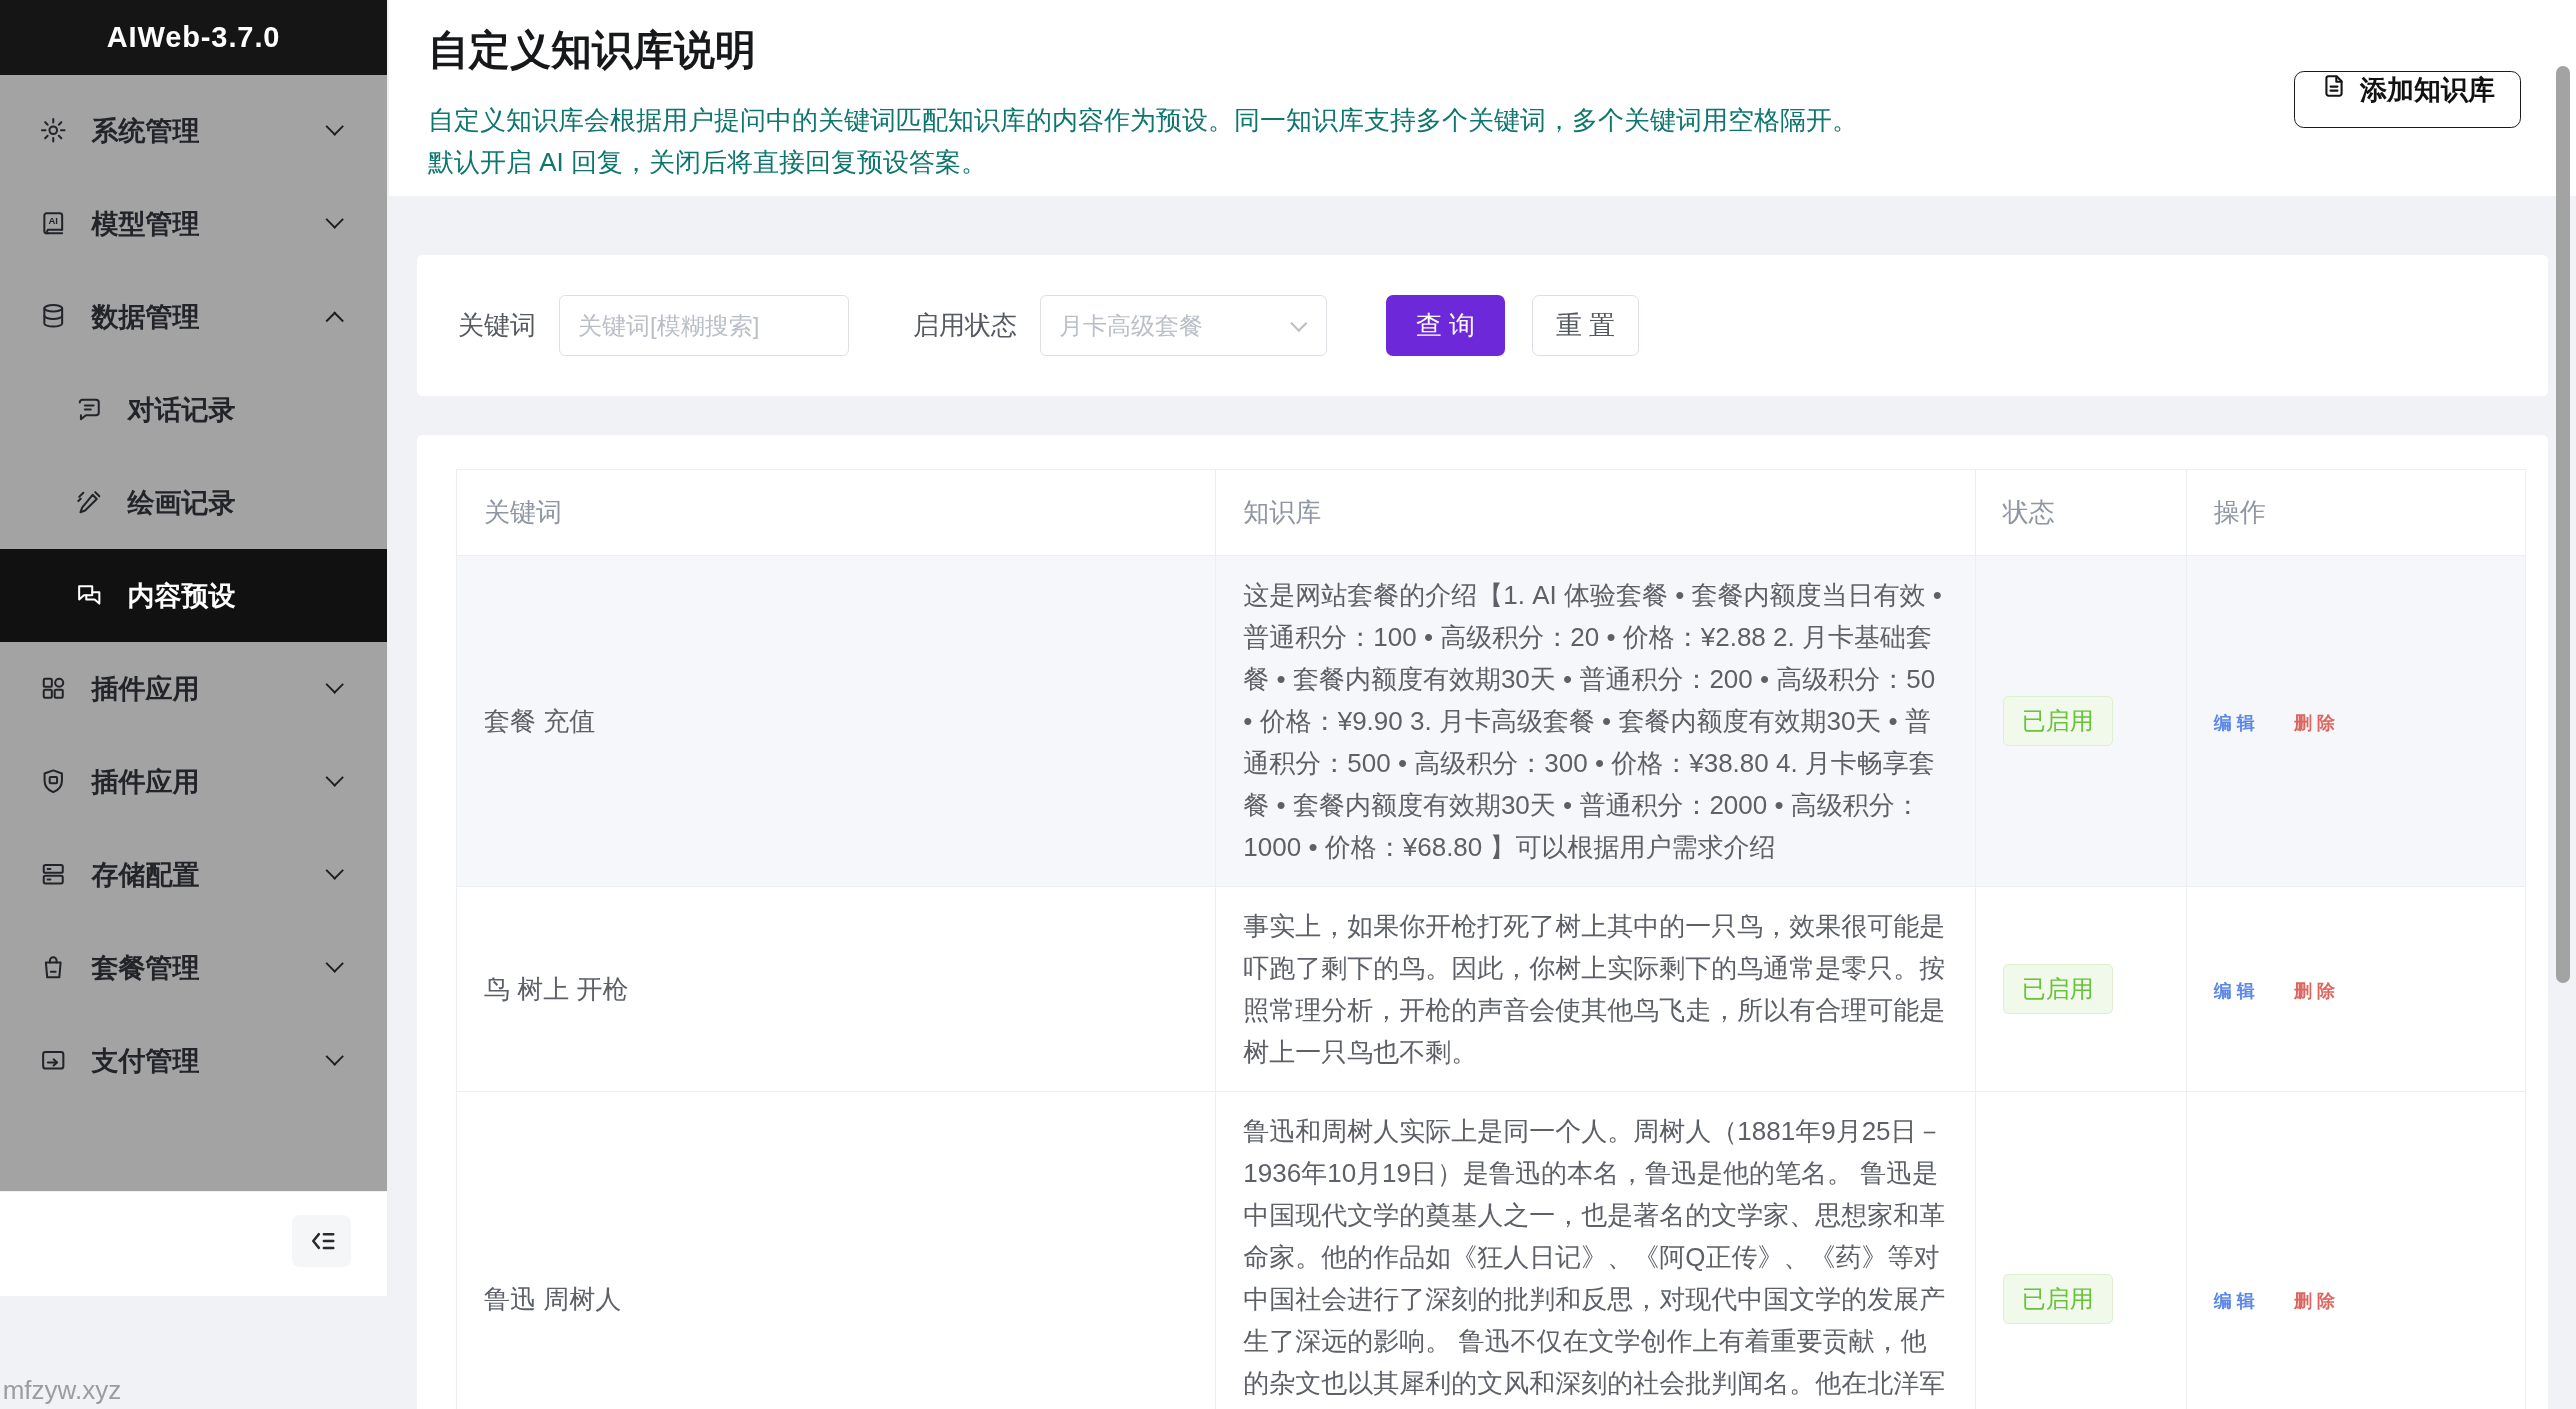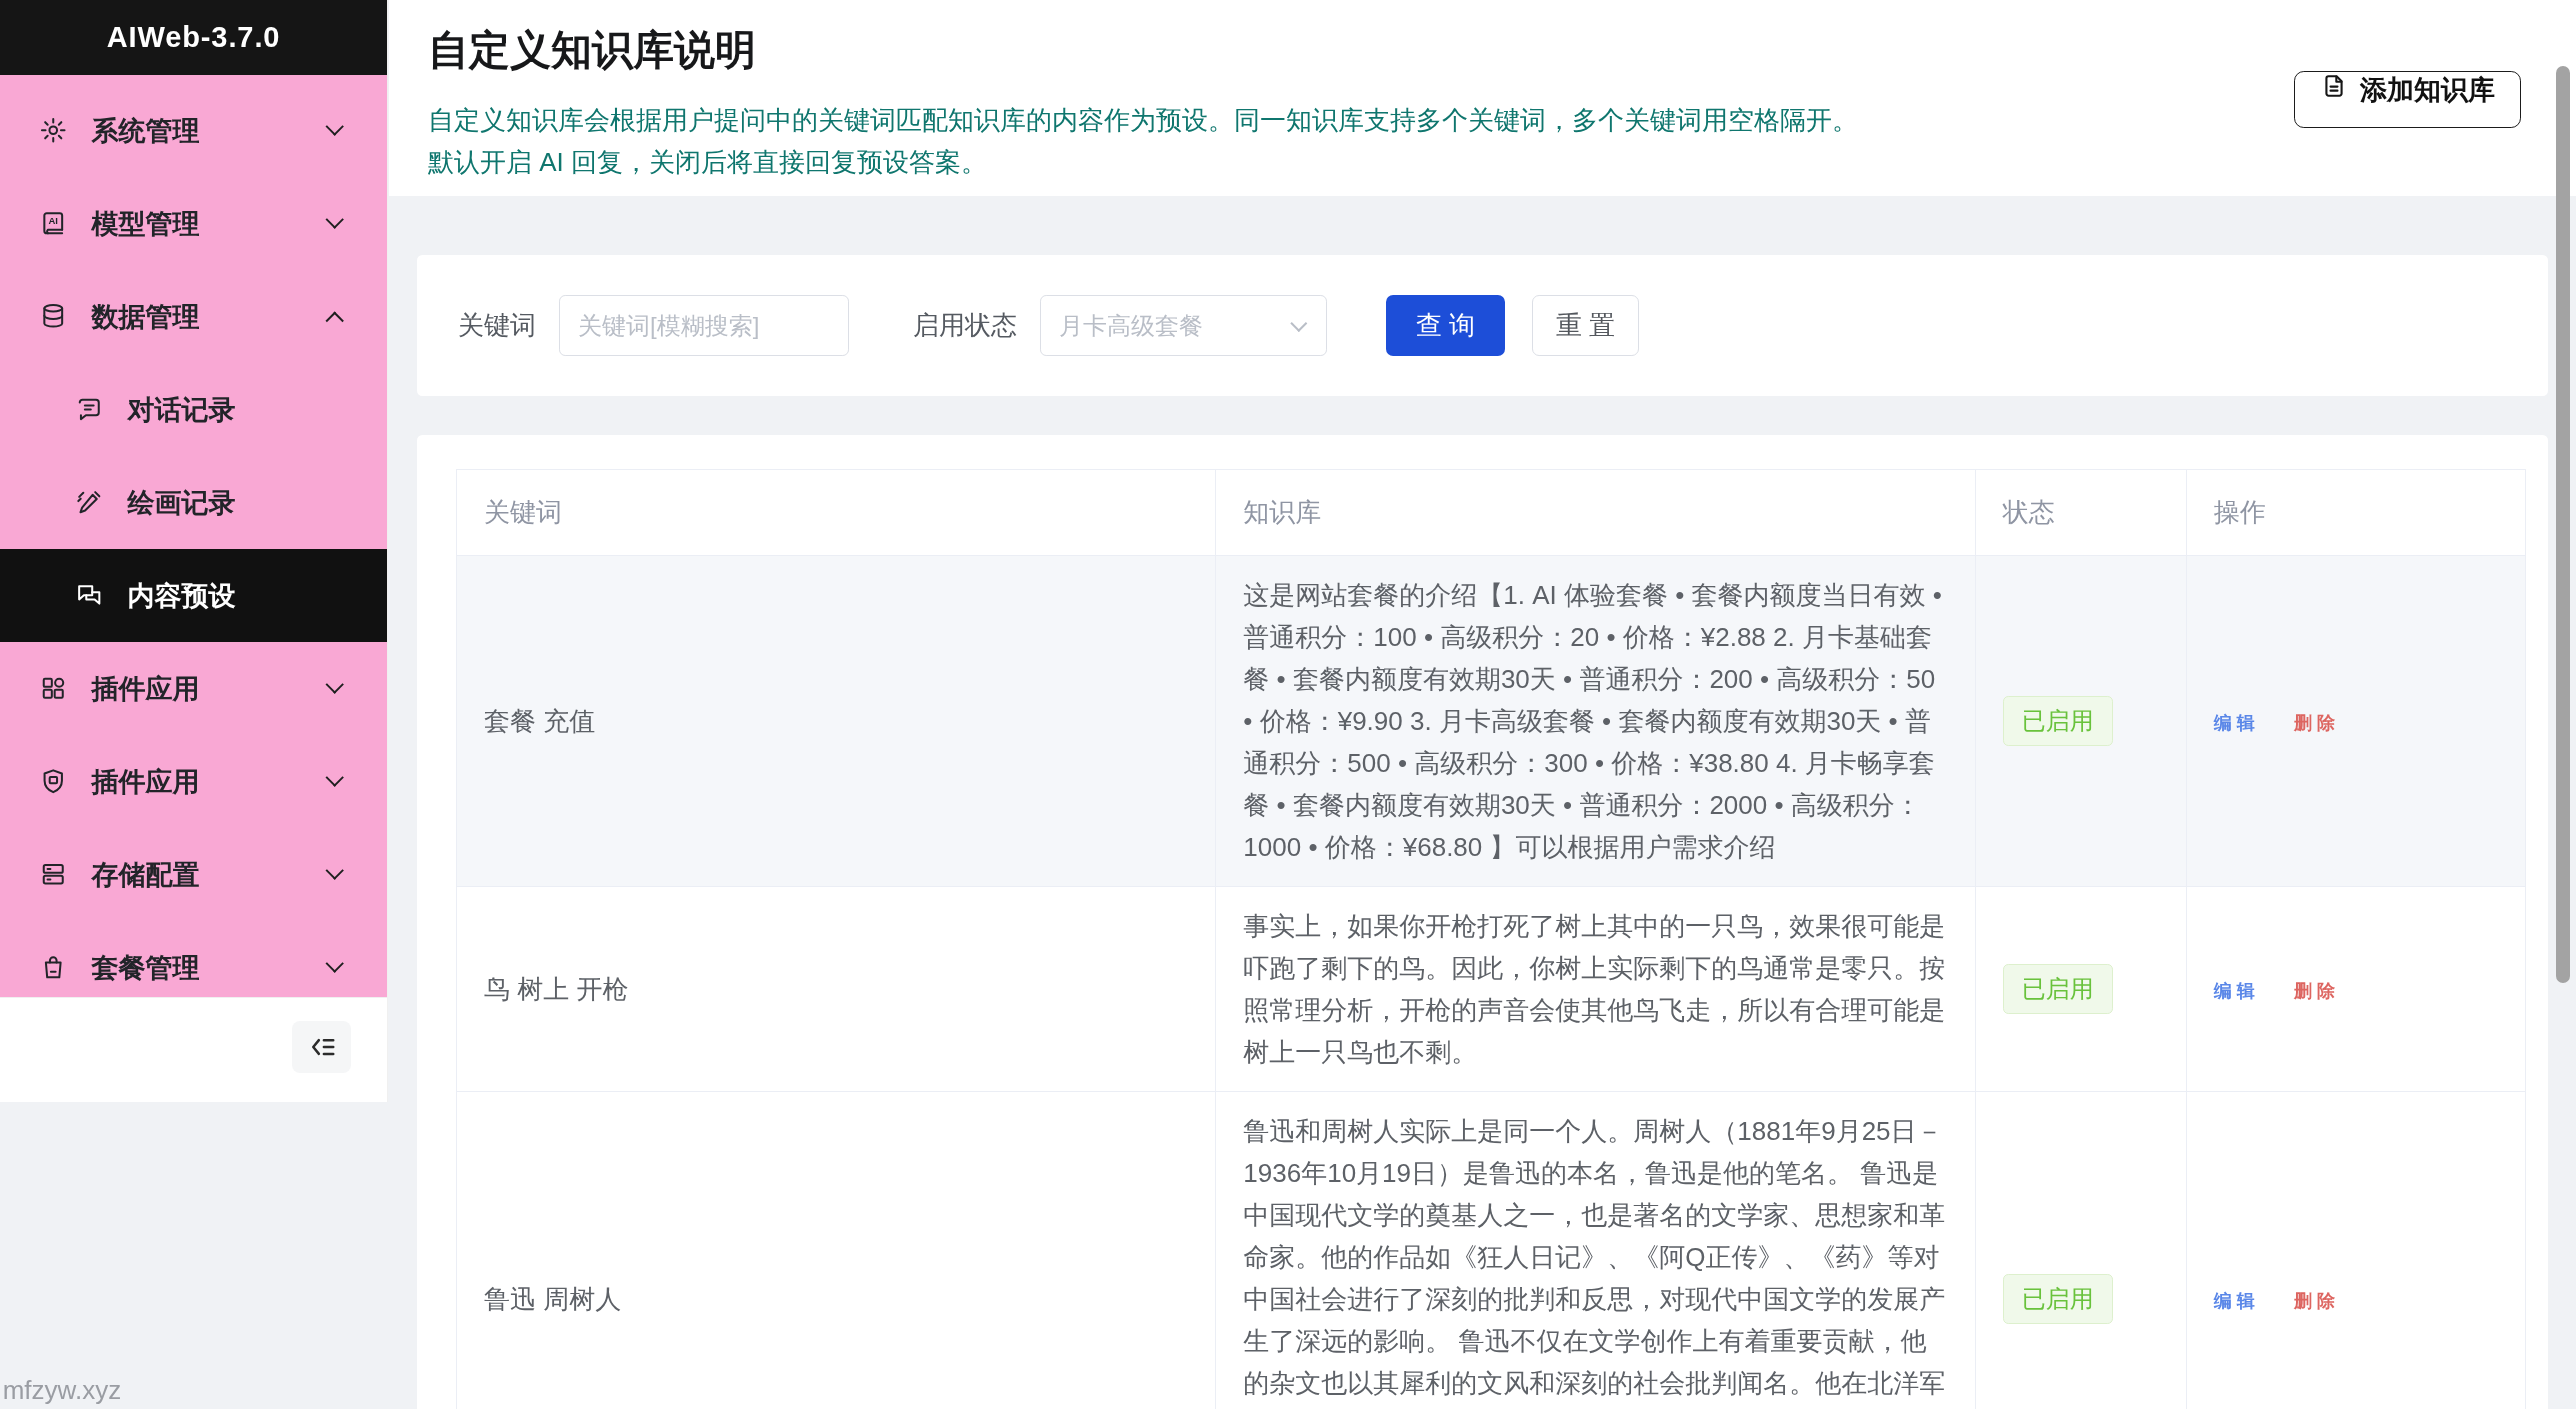--- a/index.html
+++ b/index.html
@@ -1,21 +1,21 @@
 <!DOCTYPE html>
 <html style="font-size:14.3px"><head>
 <meta charset="utf-8">
 <style>
   * { margin:0; padding:0; box-sizing:border-box; }
   html,body { width:2576px; height:1409px; overflow:hidden; }
   body { font-family:"Liberation Sans","DejaVu Sans",sans-serif; background:#f0f2f5; }
   #app { position:relative; width:2576px; height:1409px; overflow:hidden; background:#f0f2f5; }
 
   
-  .sidebar { position:absolute; left:0; top:0; width:388px; height:1102px; background:#f9a8d4; border-right:0.9px solid #f0f0f0; z-index:5; }
+  .sidebar { position:absolute; left:0; top:0; width:388px; height:1296px; background:#a3a3a3; border-right:0.9px solid #f0f0f0; z-index:5; }
   .logo-bar { height:75px; background:#151515; color:#ffffff; display:flex; align-items:center; justify-content:center; font-size:29px; font-weight:700; letter-spacing:0.9px; }
   .menu { padding-top:9px; }
   .m-item { height:93px; display:flex; align-items:center; padding-left:39px; color:#222429; cursor:pointer; position:relative; }
   .m-item .mi-icon { width:28.5px; height:28.5px; flex:0 0 28.5px; display:flex; align-items:center; justify-content:center; }
   .m-item .mi-icon svg { width:28.5px; height:28.5px; }
   .m-item .mi-label { margin-left:24px; font-size:27px; font-weight:600; }
   .m-item.sub { padding-left:75px; }
   .m-item.selected { background:#111111; color:#ffffff; }
   .chev { margin-left:auto; margin-right:46px; width:13.4px; height:13.4px; border-right:2.7px solid #1f1f1f; border-bottom:2.7px solid #1f1f1f; }
   .chev.down { transform:rotate(45deg) translate(-2.7px,-2.7px); }
@@ -36,21 +36,21 @@
   .content { padding:59px 28.5px 0 28px; }
   .filter-card { background:#ffffff; border-radius:5.3px; height:141px; display:flex; align-items:center; padding-left:41px; margin-bottom:39px; }
   .f-label { font-size:26px; color:#555a61; }
   .f-input { margin-left:23px; width:290px; height:61px; border:0.9px solid #dcdfe6; border-radius:6.2px; padding:0 18px; font-size:24px; color:#333; outline:none; font-family:inherit; background:#fff; }
   .f-input::placeholder { color:#b9bec7; }
   .f-select { margin-left:23px; width:287px; height:61px; border:0.9px solid #dcdfe6; border-radius:6.2px; padding:0 16px 0 18px; display:flex; align-items:center; background:#fff; cursor:pointer; }
   .f-select .sel-text { font-size:24px; color:#b9bec7; flex:1; }
   .sel-chev { width:11.6px; height:11.6px; border-right:2.1px solid #b9bec7; border-bottom:2.1px solid #b9bec7; transform:rotate(45deg) translate(-1.8px,-1.8px); margin-right:5.3px; }
   .lbl-status { margin-left:64px; }
   .btn { height:61px; border-radius:7.1px; font-size:26px; display:inline-flex; align-items:center; justify-content:center; cursor:pointer; font-family:inherit; }
-  .btn-primary { margin-left:59px; width:119px; background:#1d4ed8; color:#ffffff; border:none; }
+  .btn-primary { margin-left:59px; width:119px; background:#6d28d9; color:#ffffff; border:none; }
   .btn-plain { margin-left:27px; width:107px; background:#ffffff; color:#53575d; border:0.9px solid #dcdfe6; }
 
   .table-card { background:#ffffff; border-radius:5.3px; padding:34px 21.4px 0 39px; height:1425px; }
   table.kb { width:100%; border-collapse:collapse; table-layout:fixed; }
   .kb th { height:86px; text-align:left; padding:0 27px; font-size:26px; font-weight:500; color:#8f95a3; border:0.9px solid #ebeef5; background:#ffffff; }
   .kb td { border:0.9px solid #ebeef5; padding:18px 27px; font-size:26px; color:#5d6167; line-height:42px; vertical-align:middle; background:#ffffff; }
   .kb tr.row-highlight td { background:#f5f7fa; }
   .badge-enabled { display:inline-block; padding:8px 18px; background:#f0f9ea; border:0.9px solid #ddf0cd; border-radius:5.3px; color:#69c23c; font-size:24px; line-height:1.3; white-space:nowrap; }
   .act-link { font-size:18px; font-weight:700; cursor:pointer; white-space:nowrap; }
   .act-edit { color:#5a87e8; }

